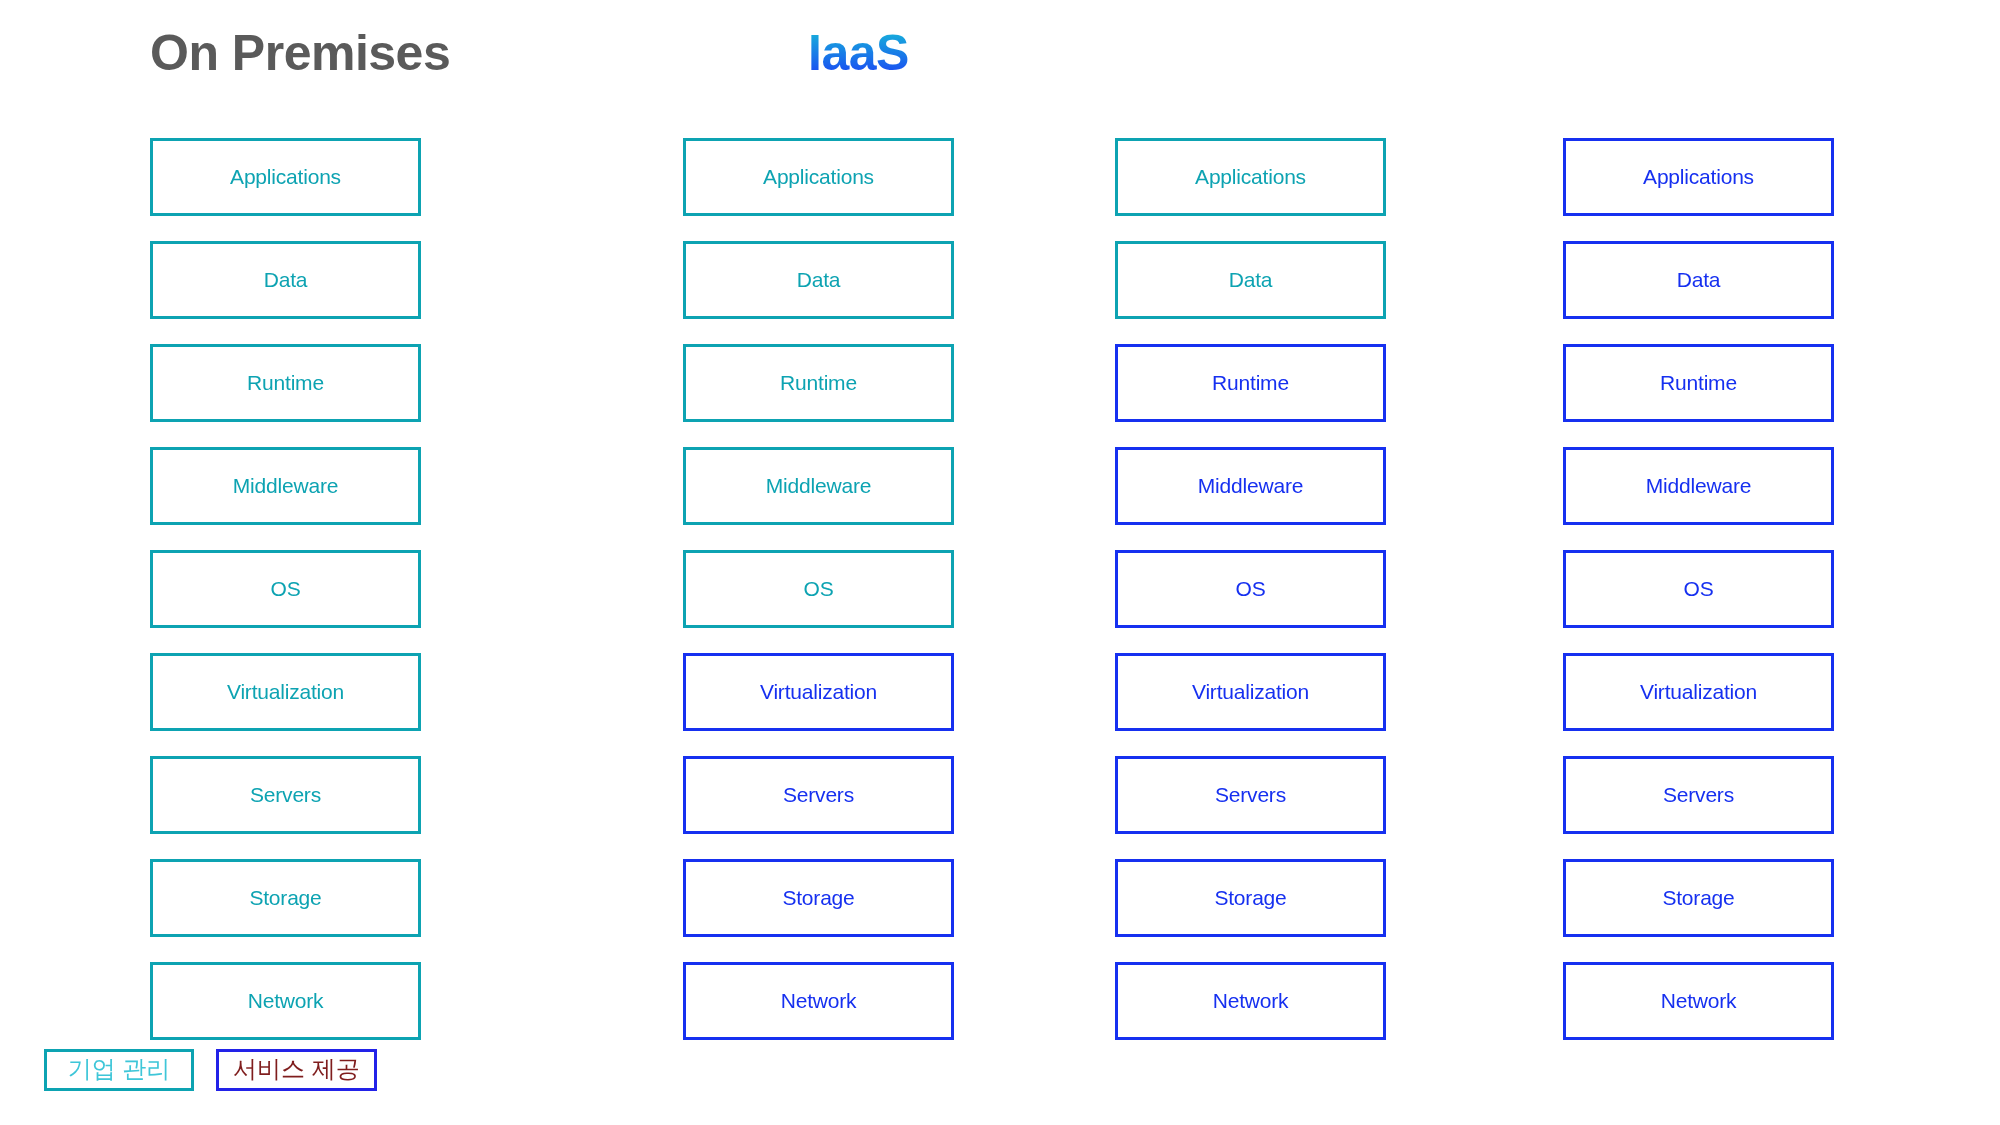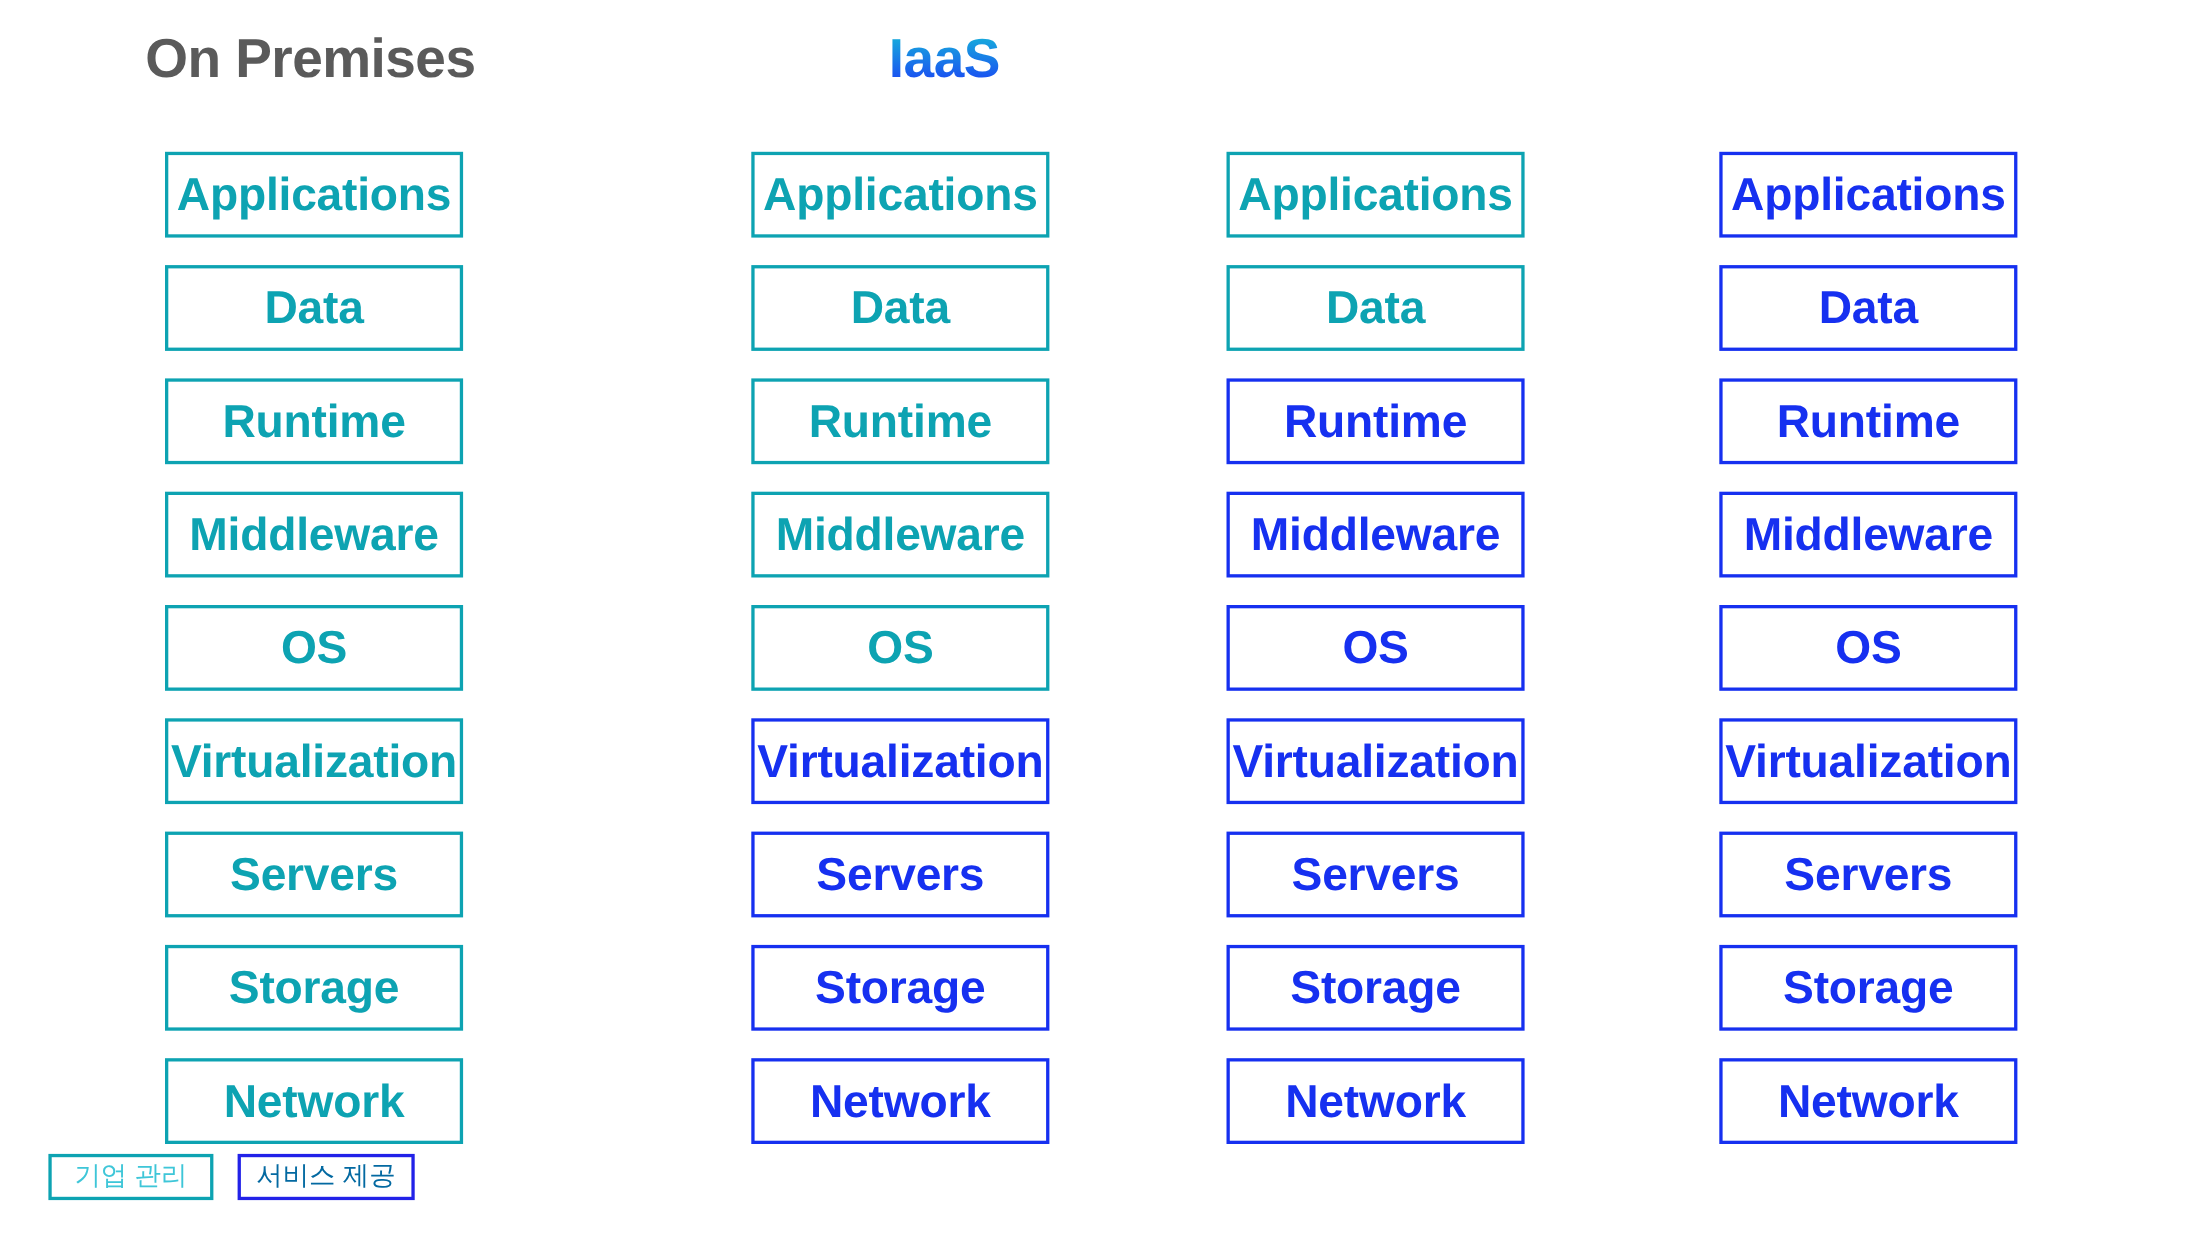--- a/index.html
+++ b/index.html
@@ -64,22 +64,22 @@
     width: 100%;
     height: 78px;
     box-sizing: border-box;
     border: 3px solid #0da3b2;
     background: #ffffff;
     display: flex;
     align-items: center;
     justify-content: center;
   }
   .layer-box .label {
-    font-size: 42px;
-    font-weight: 700;
+    font-size: 21px;
+    font-weight: 400;
     letter-spacing: -0.2px;
     color: #0da3b2;
     white-space: nowrap;
   }
   .layer-box.blue {
     border-color: #1630f0;
   }
   .layer-box.blue .label {
     color: #1630f0;
   }
@@ -109,30 +109,30 @@
     font-weight: 400;
     color: #3ec6d8;
     white-space: nowrap;
     line-height: 1;
   }
   .legend-chip.blue {
     border-color: #2222e8;
     min-width: 160px;
   }
   .legend-chip.blue .legend-label {
-    color: #0369a1;
+    color: #7f1d1d;
   }
 </style>
 </head>
 <body>
 
 <div class="canvas">
 
   <div class="headers">
-      <div class="col-title plain" style="left: 132px; width: 271px;">On Premises</div>
+      <div class="col-title plain" style="left: 150px; width: 271px;">On Premises</div>
       <div class="col-title grad" style="left: 723px; width: 271px;">IaaS</div>
     </div>
 
   <div class="legend">
       <div class="legend-chip">
         <span class="legend-label">기업 관리</span>
       </div>
       <div class="legend-chip blue">
         <span class="legend-label">서비스 제공</span>
       </div>

